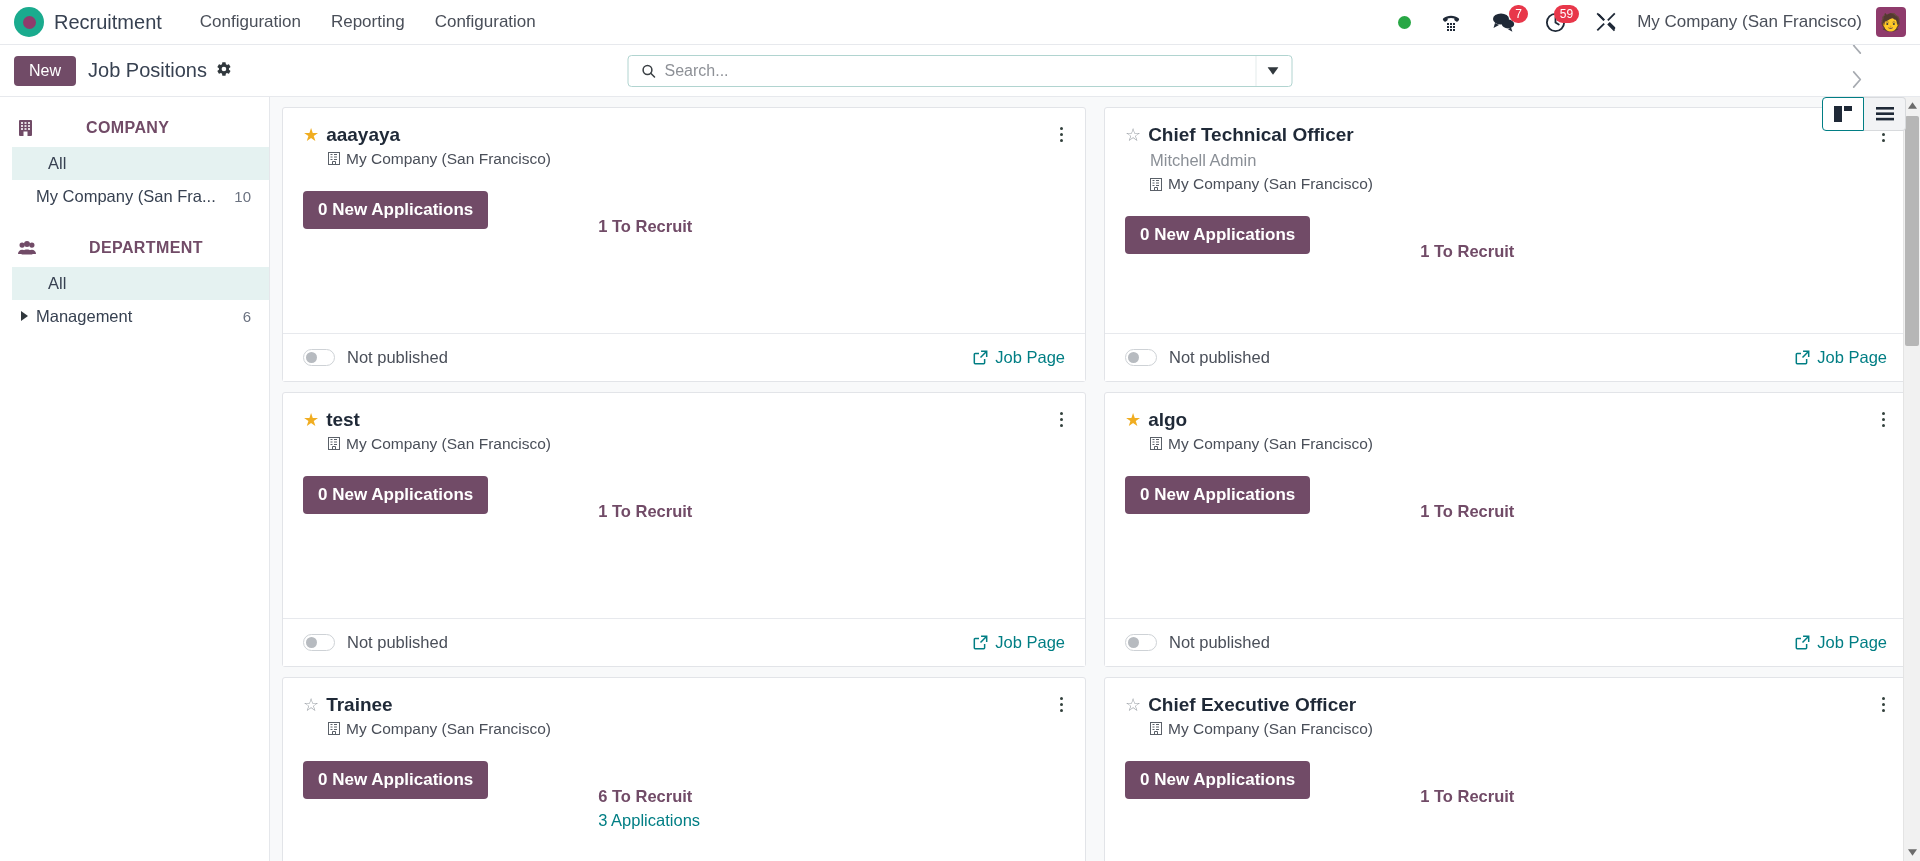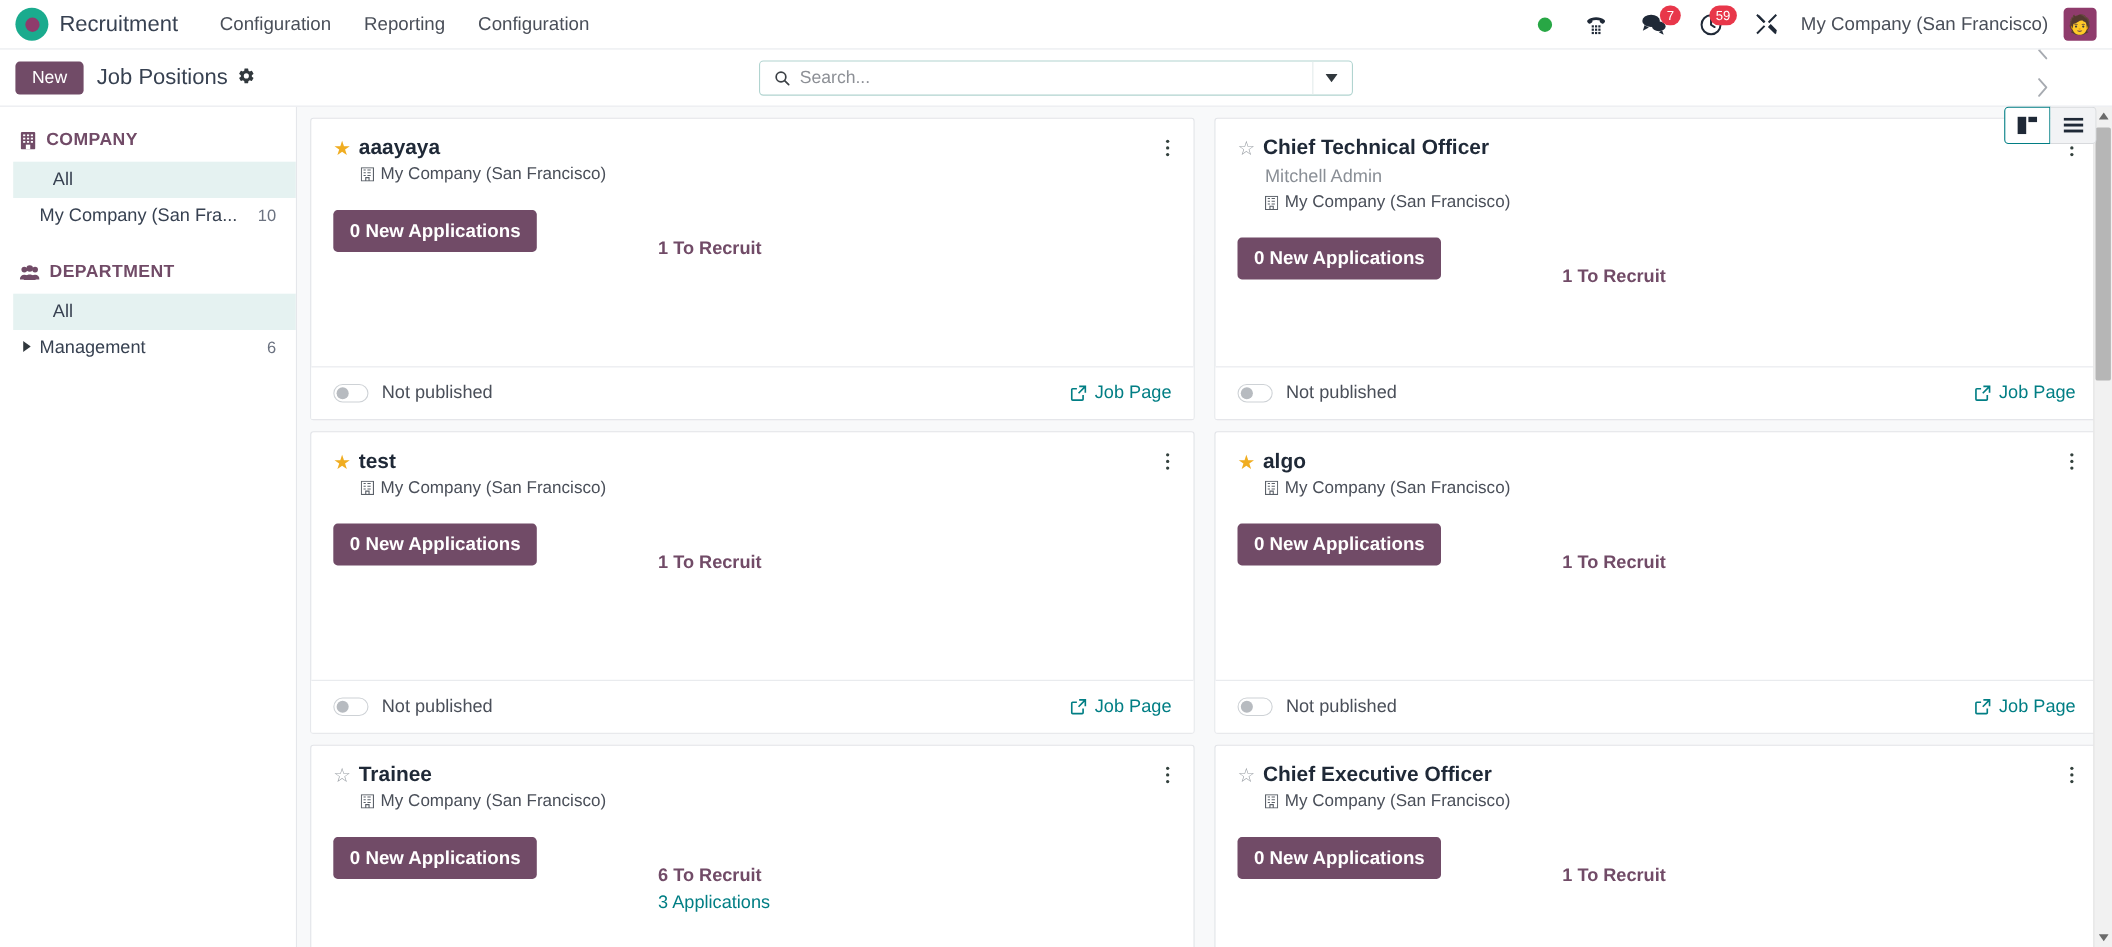--- a/index.html
+++ b/index.html
@@ -125,21 +125,21 @@
   .gear-icon {
     margin-left: 9px;
     font-size: 15px;
     color: #31383d;
     cursor: pointer;
   }
   .searchbar-wrap {
     position: absolute;
     left: 50%;
     transform: translateX(-50%);
-    width: 540px;
+    width: 665px;
   }
   .searchbar {
     display: flex;
     align-items: center;
     border: 1px solid #b1d4d0;
     border-radius: 4px;
     height: 32px;
     background: #fff;
     padding: 0 2px 0 12px;
   }
@@ -215,20 +215,21 @@
   }
   .side-section-title {
     display: flex;
     align-items: center;
     padding: 0 0 0 18px;
     margin-bottom: 10px;
     color: #714b67;
     font-weight: bold;
     font-size: 16px;
     letter-spacing: .4px;
+    gap: 44px;
   }
   .side-section-title .sico { margin-right: 9px; display:flex; align-items:center; }
   .side-item {
     display: flex;
     align-items: center;
     padding: 7px 18px 7px 36px;
     font-size: 16.5px;
     color: #374151;
     cursor: pointer;
     position: relative;

